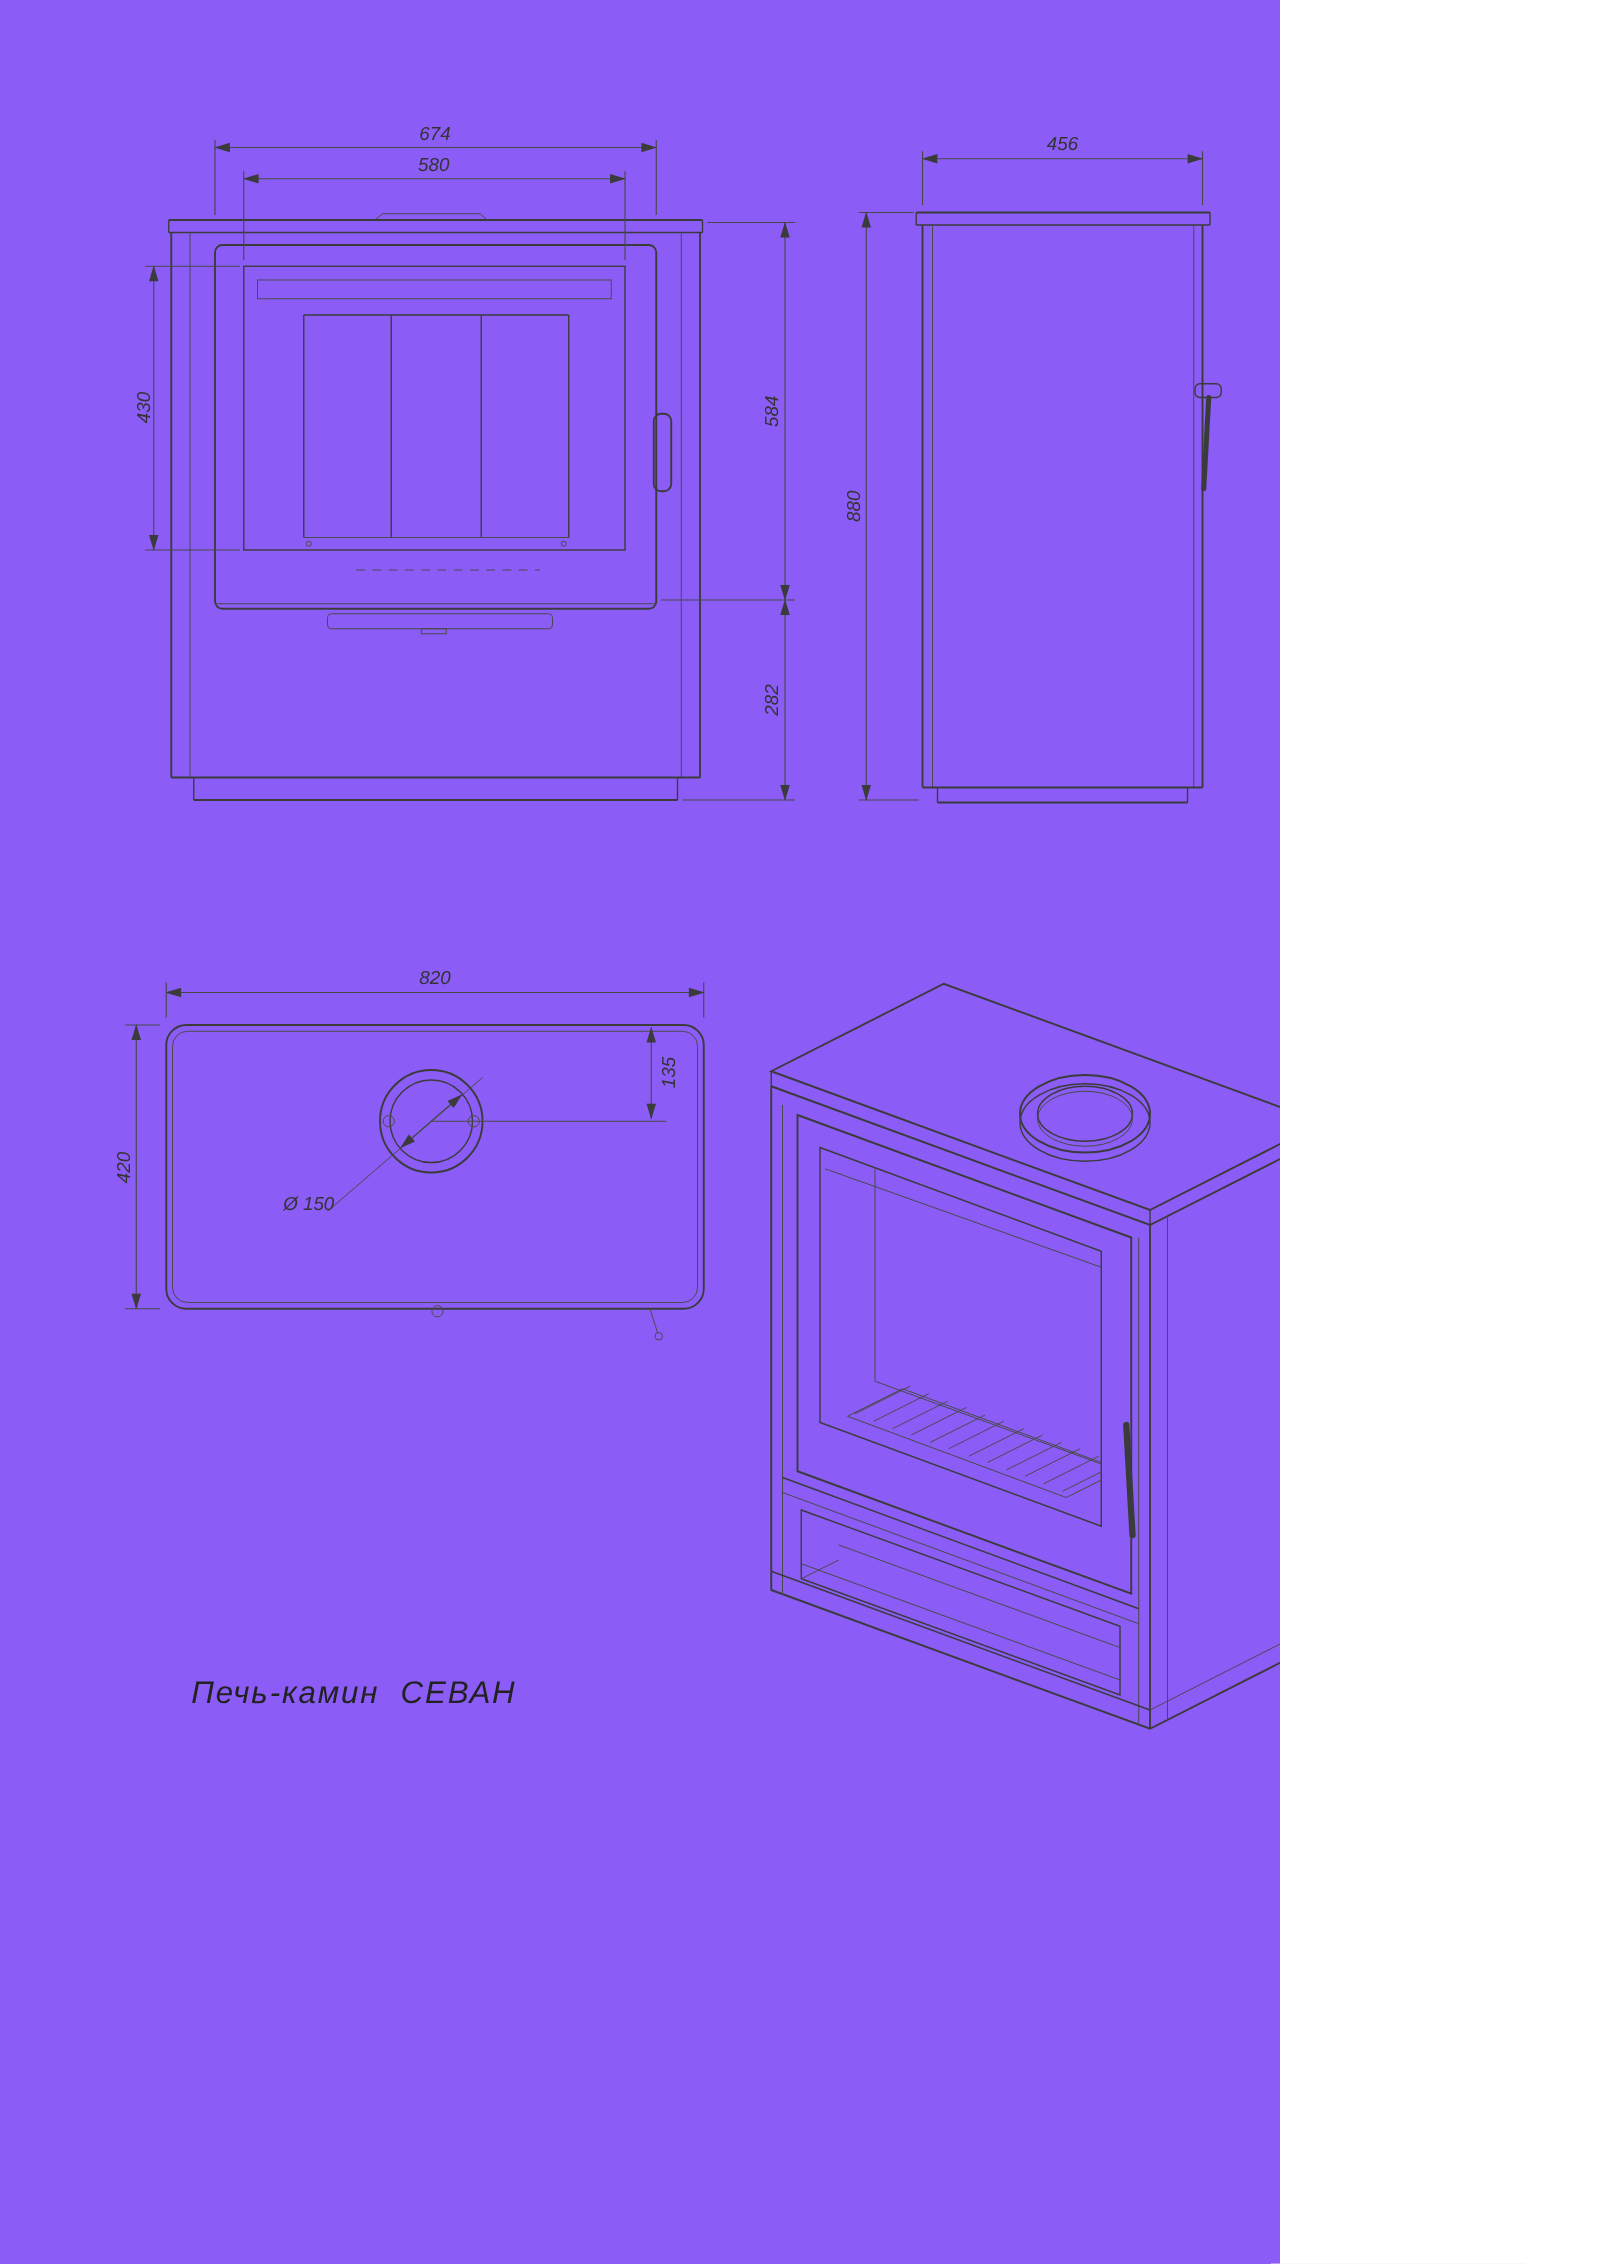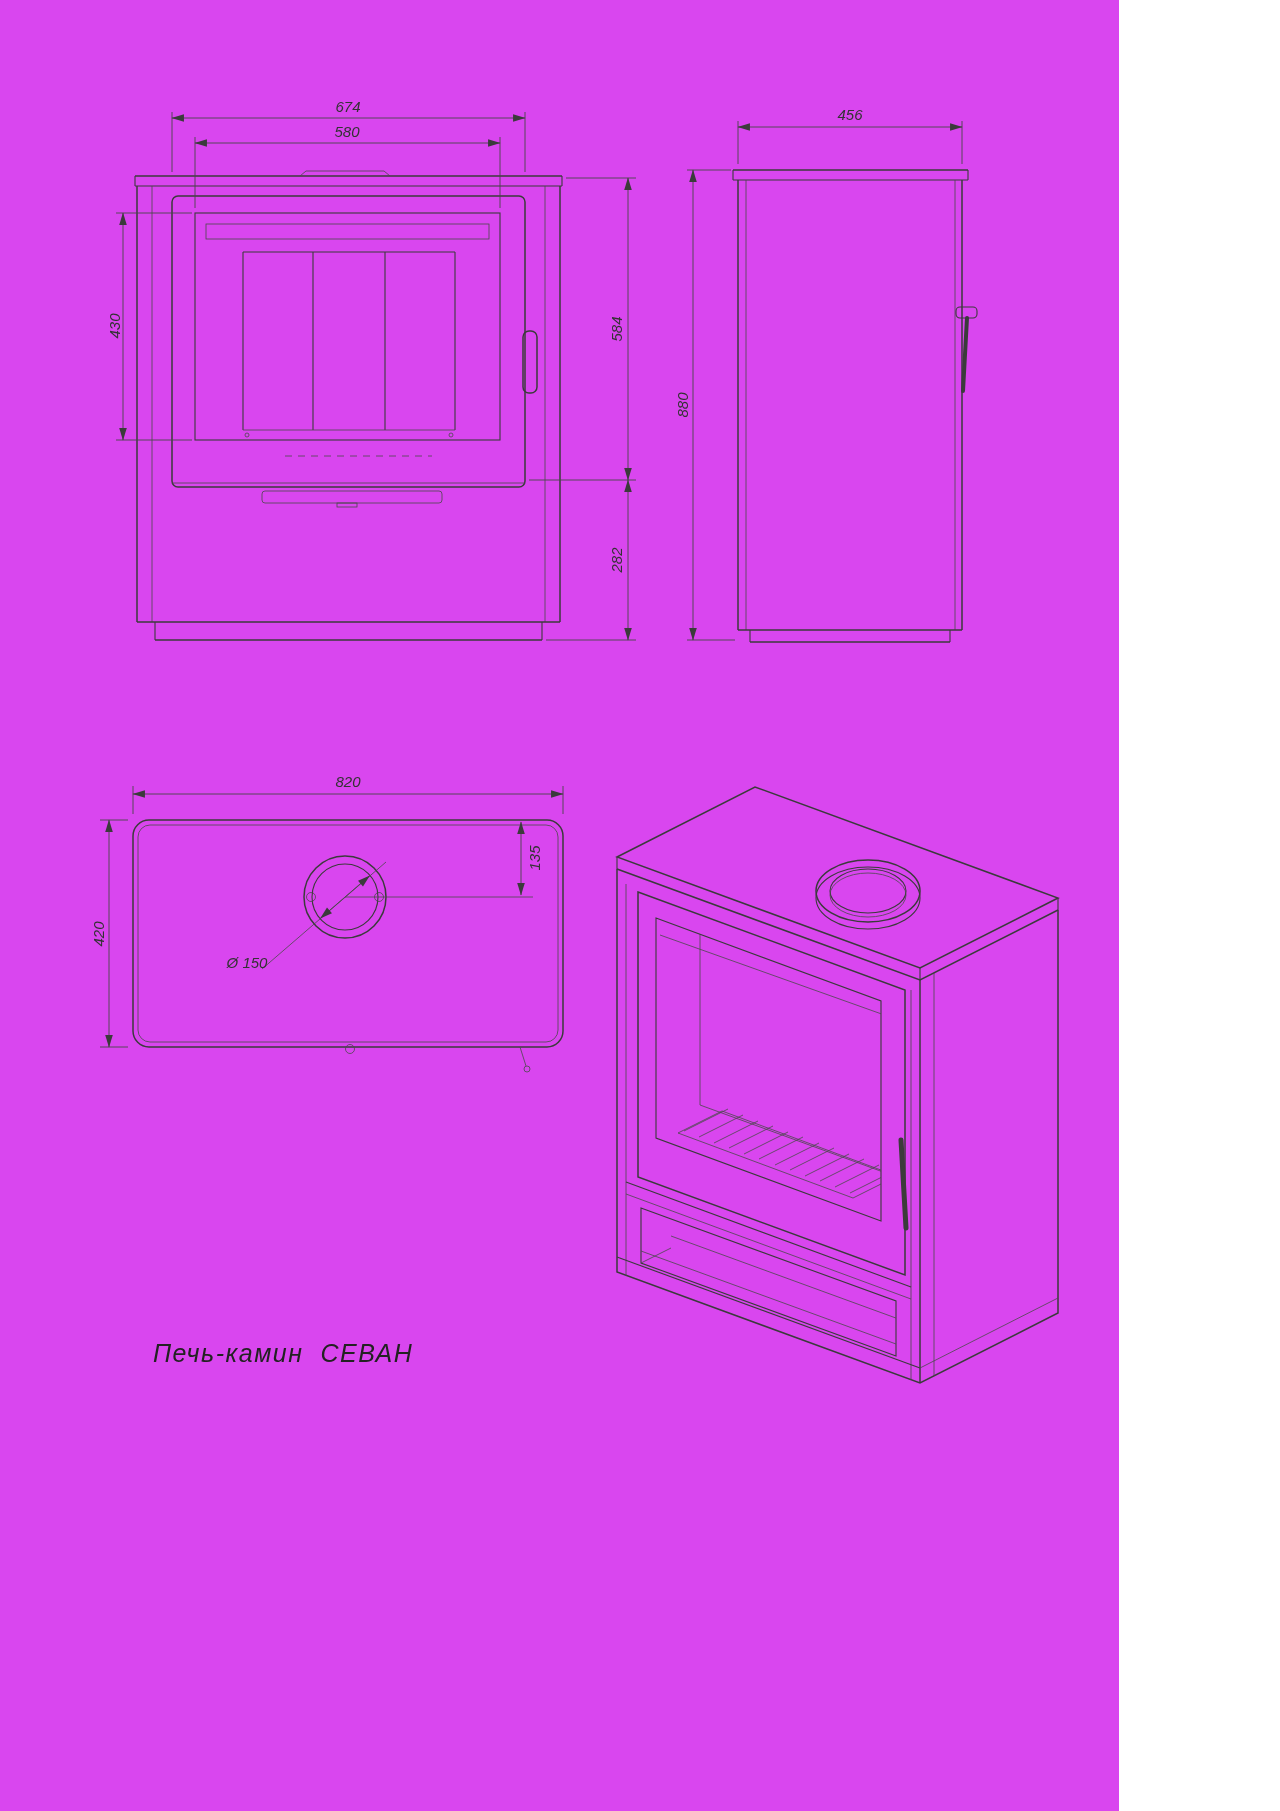--- a/index.html
+++ b/index.html
@@ -1,17 +1,17 @@
 <!DOCTYPE html>
 <html><head>
 <meta charset="utf-8">
 <style>
   html,body{margin:0;padding:0;background:#fff;}
   body{font-family:"Liberation Sans",sans-serif;}
-  .canvas{position:relative;width:1119px;height:1811px;background:#d946ef;overflow:hidden;}
+  .canvas{position:relative;width:1024px;height:1811px;background:#8b5cf6;overflow:hidden;}
   svg{display:block;}
   .dim{font-family:"Liberation Sans",sans-serif;font-style:italic;font-size:15px;fill:#333;}
   .title-text{font-family:"Liberation Sans",sans-serif;font-style:italic;font-size:25px;fill:#222;letter-spacing:1.5px;}
   .main{stroke:#3b3b3b;stroke-width:1.5;fill:none;}
   .med{stroke:#3b3b3b;stroke-width:1.1;fill:none;}
   .thin{stroke:#4a4a4a;stroke-width:0.8;fill:none;}
   .dimline{stroke:#484848;stroke-width:0.9;fill:none;}
 </style>
 </head>
 <body>

